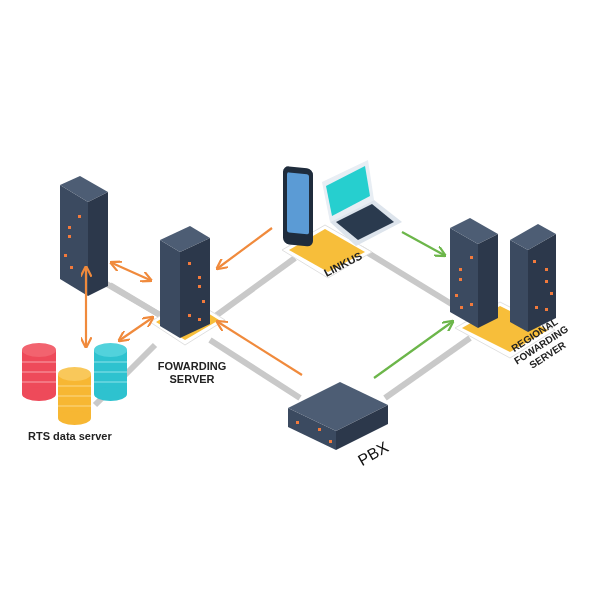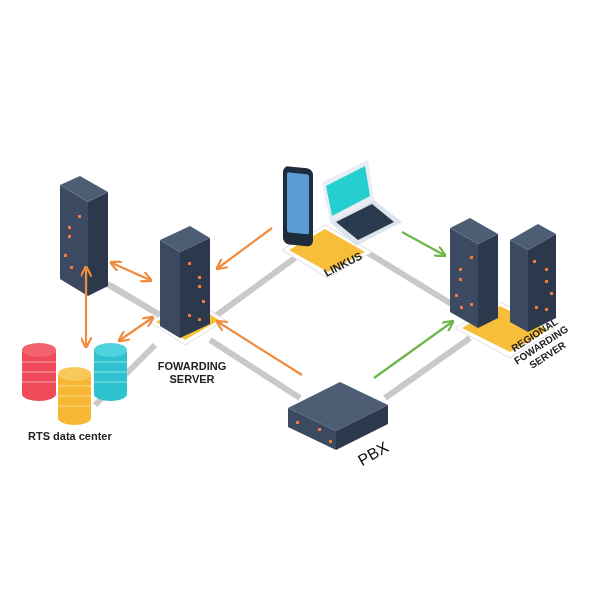--- a/index.html
+++ b/index.html
@@ -161,21 +161,21 @@
     <line x1="112" y1="263" x2="150" y2="280" stroke="#f08a3c" marker-start="url(#ao)" marker-end="url(#ao)"></line>
     <line x1="86" y1="268" x2="86" y2="346" stroke="#f08a3c" marker-start="url(#ao)" marker-end="url(#ao)"></line>
     <line x1="120" y1="340" x2="152" y2="318" stroke="#f08a3c" marker-start="url(#ao)" marker-end="url(#ao)"></line>
     <line x1="272" y1="228" x2="218" y2="268" stroke="#f08a3c" marker-end="url(#ao)"></line>
     <line x1="302" y1="375" x2="218" y2="322" stroke="#f08a3c" marker-end="url(#ao)"></line>
     <line x1="402" y1="232" x2="444" y2="255" stroke="#6cb64a" marker-end="url(#ag)"></line>
     <line x1="374" y1="378" x2="452" y2="322" stroke="#6cb64a" marker-end="url(#ag)"></line>
   </g>
 </svg>
 
-<div class="lbl lbl-rts">RTS data center</div>
+<div class="lbl lbl-rts">RTS data server</div>
 <div class="lbl lbl-addr" style="white-space:pre-line">FOWARDING
 SERVER</div>
 <div class="lbl lbl-linkus">LINKUS</div>
 <div class="lbl lbl-regional" style="white-space:pre-line">REGIONAL
 FOWARDING
 SERVER</div>
 <div class="lbl lbl-pbx">PBX</div>
 </div>
 
 </body></html>

